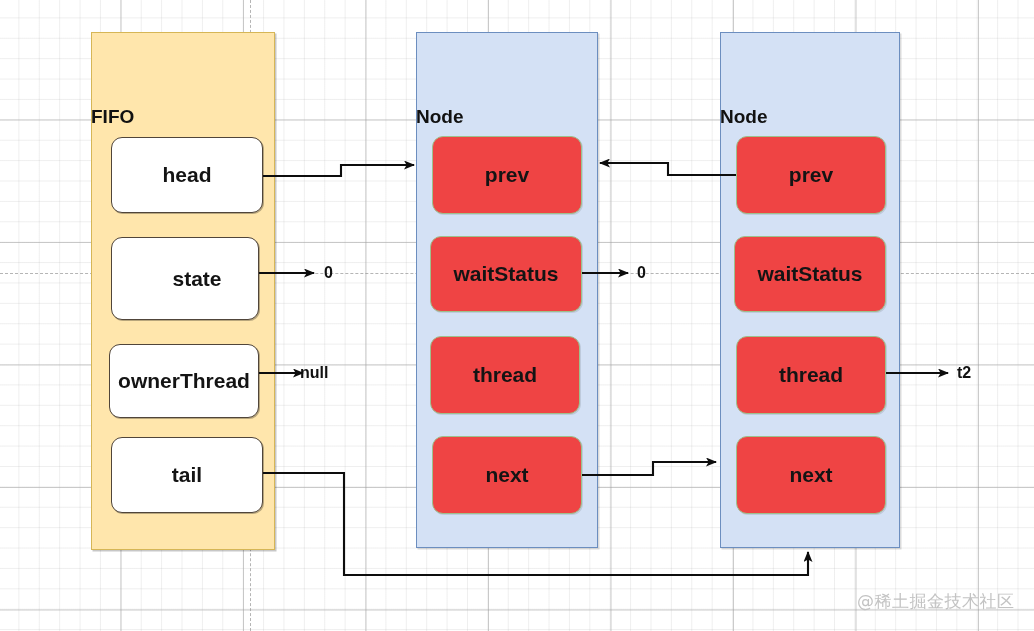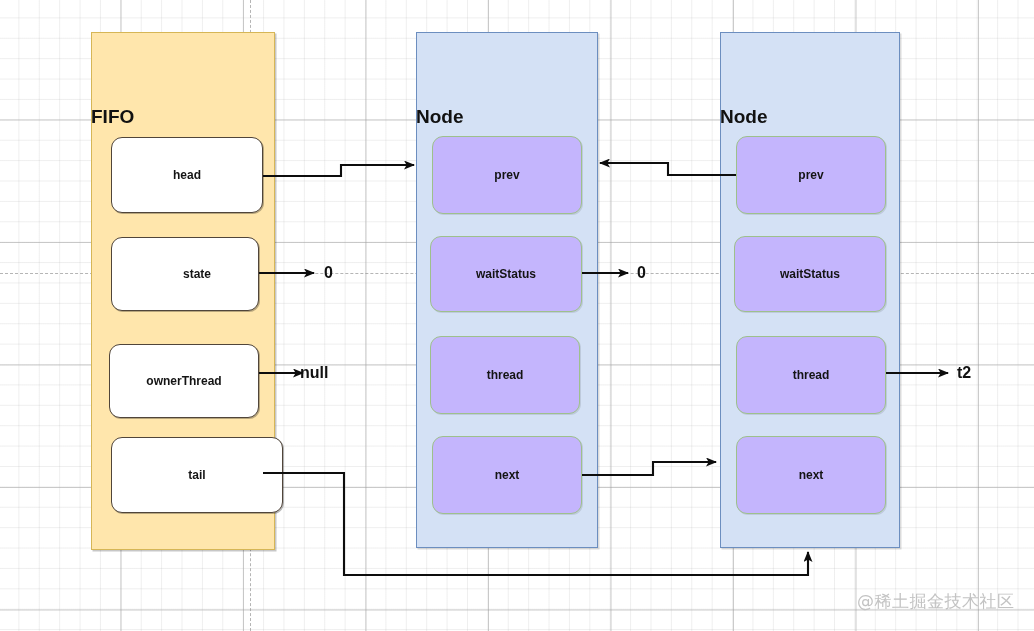--- a/index.html
+++ b/index.html
@@ -57,31 +57,31 @@
     color: #111111;
   }
   
   .field-box {
     position: absolute;
     box-sizing: border-box;
     border-radius: 11px;
     display: flex;
     align-items: center;
     justify-content: center;
-    font-size: 12px;
+    font-size: 21px;
     font-weight: bold;
     color: #141414;
   }
   .field-fifo {
     background: #ffffff;
     border: 1.6px solid #50453a;
     box-shadow: 1px 1px 0 rgba(0,0,0,0.28);
   }
   .field-node {
-    background: #c4b5fd;
+    background: #ef4444;
     border: 1.4px solid #9ec08c;
     box-shadow: 1px 1px 0 rgba(0,0,0,0.10);
   }
   
   .value-label {
     position: absolute;
     font-size: 16px;
     font-weight: bold;
     color: #111111;
     white-space: nowrap;
@@ -113,23 +113,23 @@
 <div id="canvas">
 
   <div class="grid-layer"></div>
   <div class="guide-h" id="guide-h" style="top: 273px;"></div>
   <div class="guide-v" id="guide-v" style="left: 250px;"></div>
 
   <div id="shapes">
       <div class="container-box" style="left: 91px; top: 32px; width: 184px; height: 518px; background: rgb(255, 230, 172); border: 1.6px solid rgb(214, 182, 86); box-shadow: rgba(0, 0, 0, 0.22) 1.5px 1.5px 0px;"></div>
       <div class="container-title" style="top: 106px; left: 91px; width: 184px;">FIFO</div>
       <div class="field-box field-fifo" style="left: 111px; top: 137px; width: 152px; height: 76px;">head</div>
-      <div class="field-box field-fifo" style="left: 111px; top: 237px; width: 148px; height: 74px; padding-left: 24px;">state</div>
+      <div class="field-box field-fifo" style="left: 111px; top: 237px; width: 148px; height: 83px; padding-left: 24px;">state</div>
       <div class="field-box field-fifo" style="left: 109px; top: 337px; width: 150px; height: 74px; margin-top: 7px;">ownerThread</div>
-      <div class="field-box field-fifo" style="left: 111px; top: 437px; width: 172px; height: 76px;">tail</div>
+      <div class="field-box field-fifo" style="left: 111px; top: 437px; width: 152px; height: 76px;">tail</div>
       <div class="container-box" style="left: 416px; top: 32px; width: 182px; height: 516px; background: rgb(212, 225, 245); border: 1.6px solid rgb(108, 142, 191); box-shadow: rgba(0, 0, 0, 0.14) 1.5px 1.5px 0px;"></div>
       <div class="container-title" style="top: 106px; left: 416px; width: 182px;">Node</div>
       <div class="field-box field-node" style="left: 432px; top: 136px; width: 150px; height: 78px;">prev</div>
       <div class="field-box field-node" style="left: 430px; top: 236px; width: 152px; height: 76px;">waitStatus</div>
       <div class="field-box field-node" style="left: 430px; top: 336px; width: 150px; height: 78px;">thread</div>
       <div class="field-box field-node" style="left: 432px; top: 436px; width: 150px; height: 78px;">next</div>
       <div class="container-box" style="left: 720px; top: 32px; width: 180px; height: 516px; background: rgb(212, 225, 245); border: 1.6px solid rgb(108, 142, 191); box-shadow: rgba(0, 0, 0, 0.14) 1.5px 1.5px 0px;"></div>
       <div class="container-title" style="top: 106px; left: 720px; width: 180px;">Node</div>
       <div class="field-box field-node" style="left: 736px; top: 136px; width: 150px; height: 78px;">prev</div>
       <div class="field-box field-node" style="left: 734px; top: 236px; width: 152px; height: 76px;">waitStatus</div>

